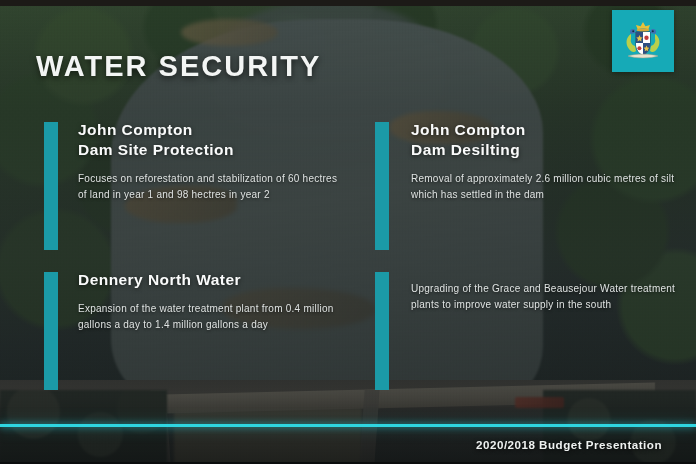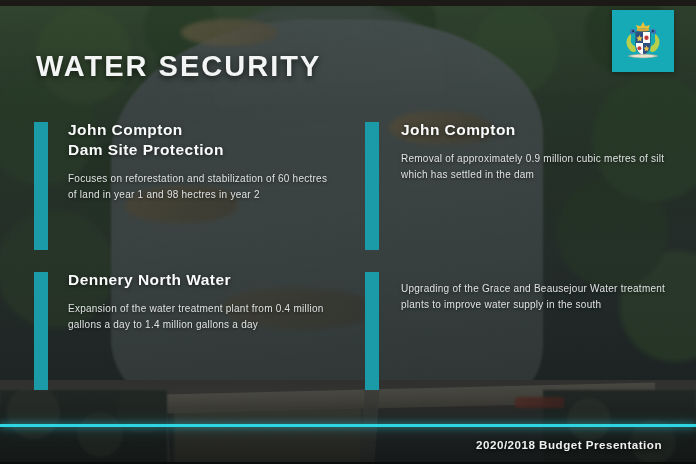--- a/index.html
+++ b/index.html
@@ -179,21 +179,21 @@
     display:flex; align-items:center; justify-content:center;
     box-shadow:0 1px 5px rgba(0,0,0,.35);
   }
   .logo svg { display:block; }
 
   
   .grid {
     position:absolute; left:34px; top:120px;
     width:628px; height:276px;
   }
-  .item { position:absolute; width:300px; }
+  .item { position:absolute; width:300px;margin-left:10px; }
   .item.c0 { left:0px; }
   .item.c1 { left:331px; }
   .item.r0 { top:0px; }
   .item.r1 { top:150px; }
 
   .accent {
     position:absolute; left:0; top:2px;
     width:14px;
     background:#1b9aa7;
   }
@@ -298,22 +298,23 @@
           </div>
           <div class="item-desc">Focuses on reforestation and stabilization of 60 hectres of land in year 1 and 98 hectres in year 2</div>
         </div>
       </div>
 
       <div class="item c1 r0">
         <div class="accent" style="background: rgb(27, 154, 167);"></div>
         <div class="item-body">
           <div class="item-title">
             <div>John Compton</div>
+            <div>Dam Desilting</div>
           </div>
-          <div class="item-desc">Removal of approximately 0.9 million cubic metres of silt which has settled in the dam</div>
+          <div class="item-desc">Removal of approximately 2.6 million cubic metres of silt which has settled in the dam</div>
         </div>
       </div>
 
       <div class="item c0 r1">
         <div class="accent" style="background: rgb(27, 154, 167);"></div>
         <div class="item-body">
           <div class="item-title">
             <div>Dennery North Water</div>
           </div>
           <div class="item-desc">Expansion of the water treatment plant from 0.4 million gallons a day to 1.4 million gallons a day</div>

